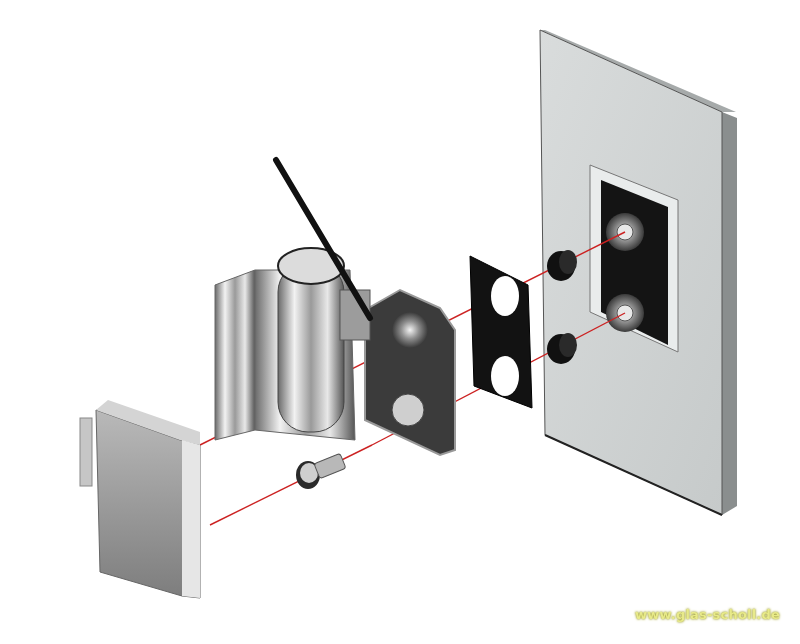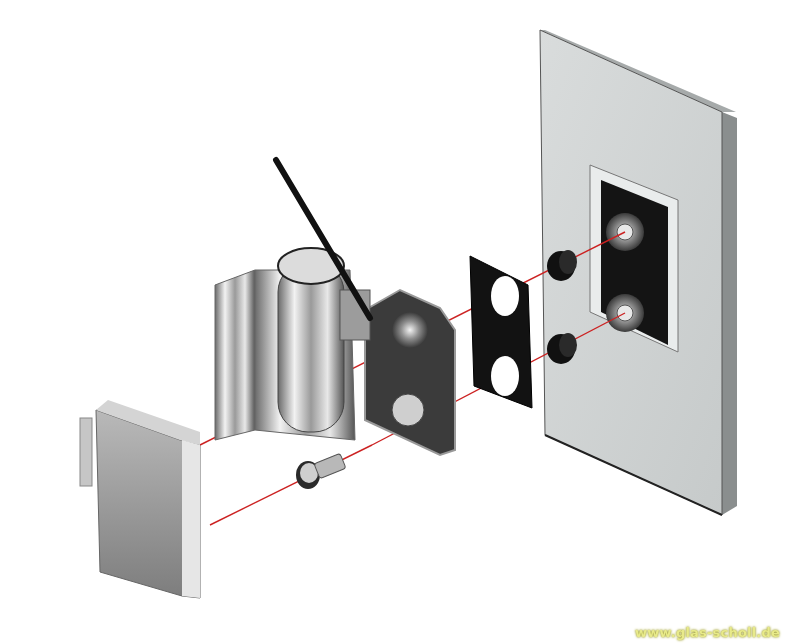--- a/index.html
+++ b/index.html
@@ -1,19 +1,19 @@
 <!DOCTYPE html>
 <html><head>
 <meta charset="utf-8">
 <style>
   html, body { margin: 0; padding: 0; background: #ffffff; }
   .canvas { position: relative; width: 800px; height: 644px; overflow: hidden; background: #ffffff;
             font-family: "Liberation Sans", sans-serif; }
   svg.diagram { position: absolute; left: 0; top: 0; }
-  .watermark { position: absolute; right: 20px; bottom: 4px; font-family: "DejaVu Sans", sans-serif;
+  .watermark { position: absolute; right: 20px; bottom: 22px; font-family: "DejaVu Sans", sans-serif;
                font-size: 13px; font-weight: bold; color: #e8ea8a;
                text-shadow: 0 0 2px #9a9a30, 0 0 3px #b8b850; letter-spacing: 0.2px; }
 </style>
 </head>
 <body>
 
 <div class="canvas">
   <svg class="diagram" width="800" height="644" viewBox="0 0 800 644">
     <defs>
       <linearGradient id="chromeV" x1="0" y1="0" x2="1" y2="0">

